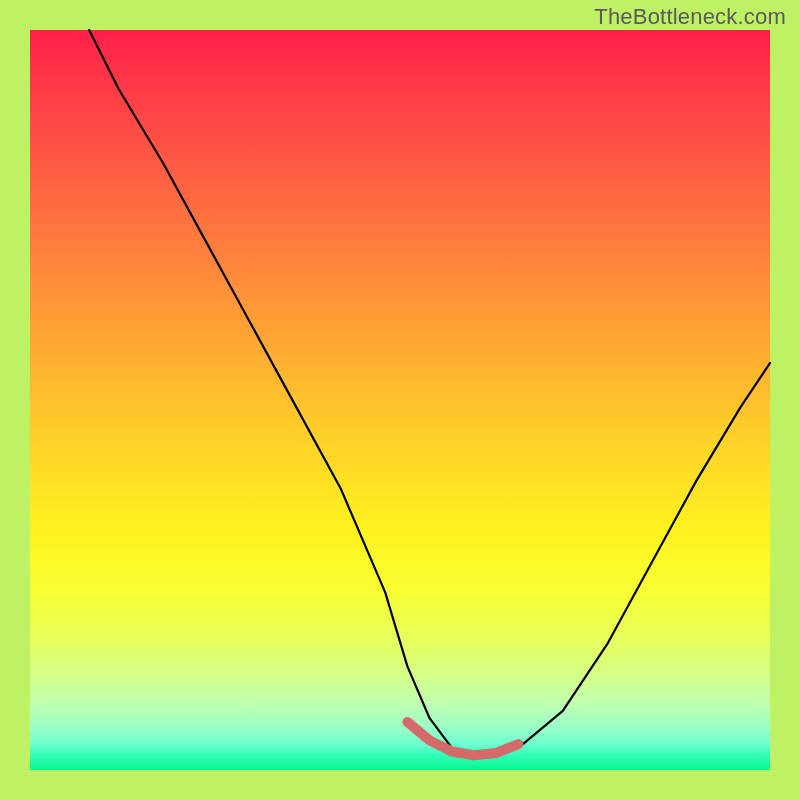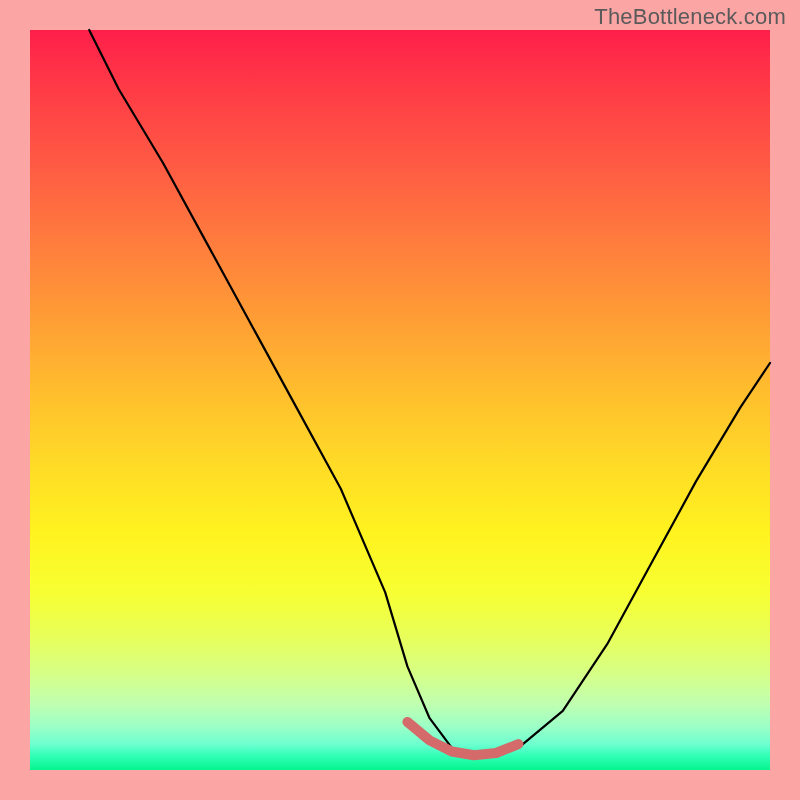--- a/index.html
+++ b/index.html
@@ -10,21 +10,21 @@
     background: #000;
     overflow: hidden;
     font-family: Arial, Helvetica, sans-serif;
   }
   .frame {
     position: absolute;
     left: 0;
     top: 0;
     width: 800px;
     height: 800px;
-    background: #fca5a5;
+    background: #bef264;
   }
   .plot-area {
     position: absolute;
     left: 30px;
     top: 30px;
     width: 740px;
     height: 740px;
     background: linear-gradient(to bottom,
       #ff1f4a 0%,
       #ff3b46 8%,

